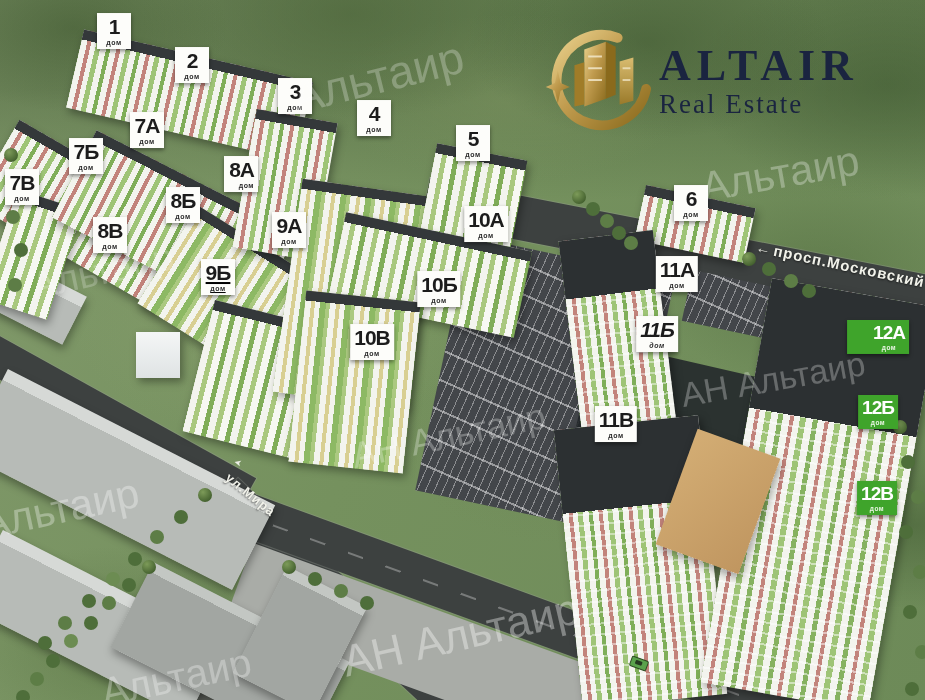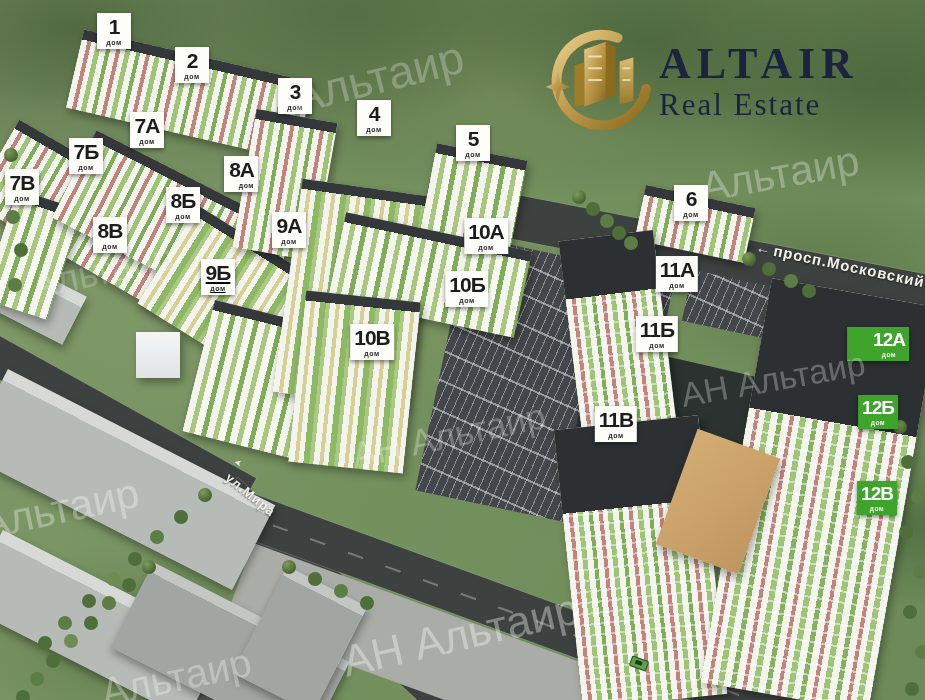--- a/index.html
+++ b/index.html
@@ -123,21 +123,21 @@
   .wm3{left:350px;top:415px;font-size:36px;opacity:.28;transform:rotate(-12deg);}
   .wm4{left:-20px;top:485px;font-size:42px;opacity:.32;transform:rotate(-12deg);}
   .wm5{left:340px;top:610px;font-size:44px;opacity:.36;transform:rotate(-13deg);}
   .wm6{left:680px;top:360px;font-size:34px;opacity:.28;transform:rotate(-10deg);}
   .wm7{left:100px;top:655px;font-size:40px;opacity:.30;transform:rotate(-12deg);}
   
   .logo{position:absolute;left:545px;top:28px;display:flex;align-items:center;z-index:11;}
   .logo-icon{width:108px;height:108px;flex:0 0 auto;}
   .logo-text{margin-left:6px;color:var(--logo-navy,#1a2440);font-family:"Liberation Serif",serif;}
   .logo-title{font-size:44px;font-weight:700;letter-spacing:6px;line-height:1;}
-  .logo-sub{font-size:31px;letter-spacing:2px;line-height:1.1;margin-top:2px;}
+  .logo-sub{font-size:27px;letter-spacing:2px;line-height:1.1;margin-top:2px;}
 </style>
 </head>
 <body>
 
 <div class="scene">
   <div class="bg-texture"></div>
 
   <div class="road road-top"></div>
   <div class="road road-left-up"></div>
   <div class="road road-left-low"></div>
@@ -239,45 +239,45 @@
         <span class="mk-sub">дом</span>
       </div>
       <div class="marker mk-white" style="left: 289px; top: 230px;">
         <span class="mk-num">9А</span>
         <span class="mk-sub">дом</span>
       </div>
       <div class="marker mk-white" style="left: 218px; top: 277px; text-decoration: underline;">
         <span class="mk-num">9Б</span>
         <span class="mk-sub">дом</span>
       </div>
-      <div class="marker mk-white" style="left: 486px; top: 236px;">
+      <div class="marker mk-white" style="left: 486px; top: 224px;">
         <span class="mk-num">10А</span>
         <span class="mk-sub">дом</span>
       </div>
-      <div class="marker mk-white" style="left: 439px; top: 289px; margin-left: 28px;">
+      <div class="marker mk-white" style="left: 439px; top: 289px;">
         <span class="mk-num">10Б</span>
         <span class="mk-sub">дом</span>
       </div>
       <div class="marker mk-white" style="left: 372px; top: 342px;">
         <span class="mk-num">10В</span>
         <span class="mk-sub">дом</span>
       </div>
       <div class="marker mk-white" style="left: 677px; top: 274px;">
         <span class="mk-num">11А</span>
         <span class="mk-sub">дом</span>
       </div>
-      <div class="marker mk-white" style="left: 657px; top: 334px;">
+      <div class="marker mk-white" style="left: 657px; top: 334px; font-style: italic;">
         <span class="mk-num">11Б</span>
         <span class="mk-sub">дом</span>
       </div>
       <div class="marker mk-white" style="left: 616px; top: 424px;">
         <span class="mk-num">11В</span>
         <span class="mk-sub">дом</span>
       </div>
-      <div class="marker mk-green" style="left: 878px; top: 344px; padding-left: 26px;">
+      <div class="marker mk-green" style="left: 878px; top: 337px; padding-left: 26px;">
         <span class="mk-num">12А</span>
         <span class="mk-sub">дом</span>
       </div>
       <div class="marker mk-green" style="left: 878px; top: 412px;">
         <span class="mk-num">12Б</span>
         <span class="mk-sub">дом</span>
       </div>
       <div class="marker mk-green" style="left: 877px; top: 498px;">
         <span class="mk-num">12В</span>
         <span class="mk-sub">дом</span>

